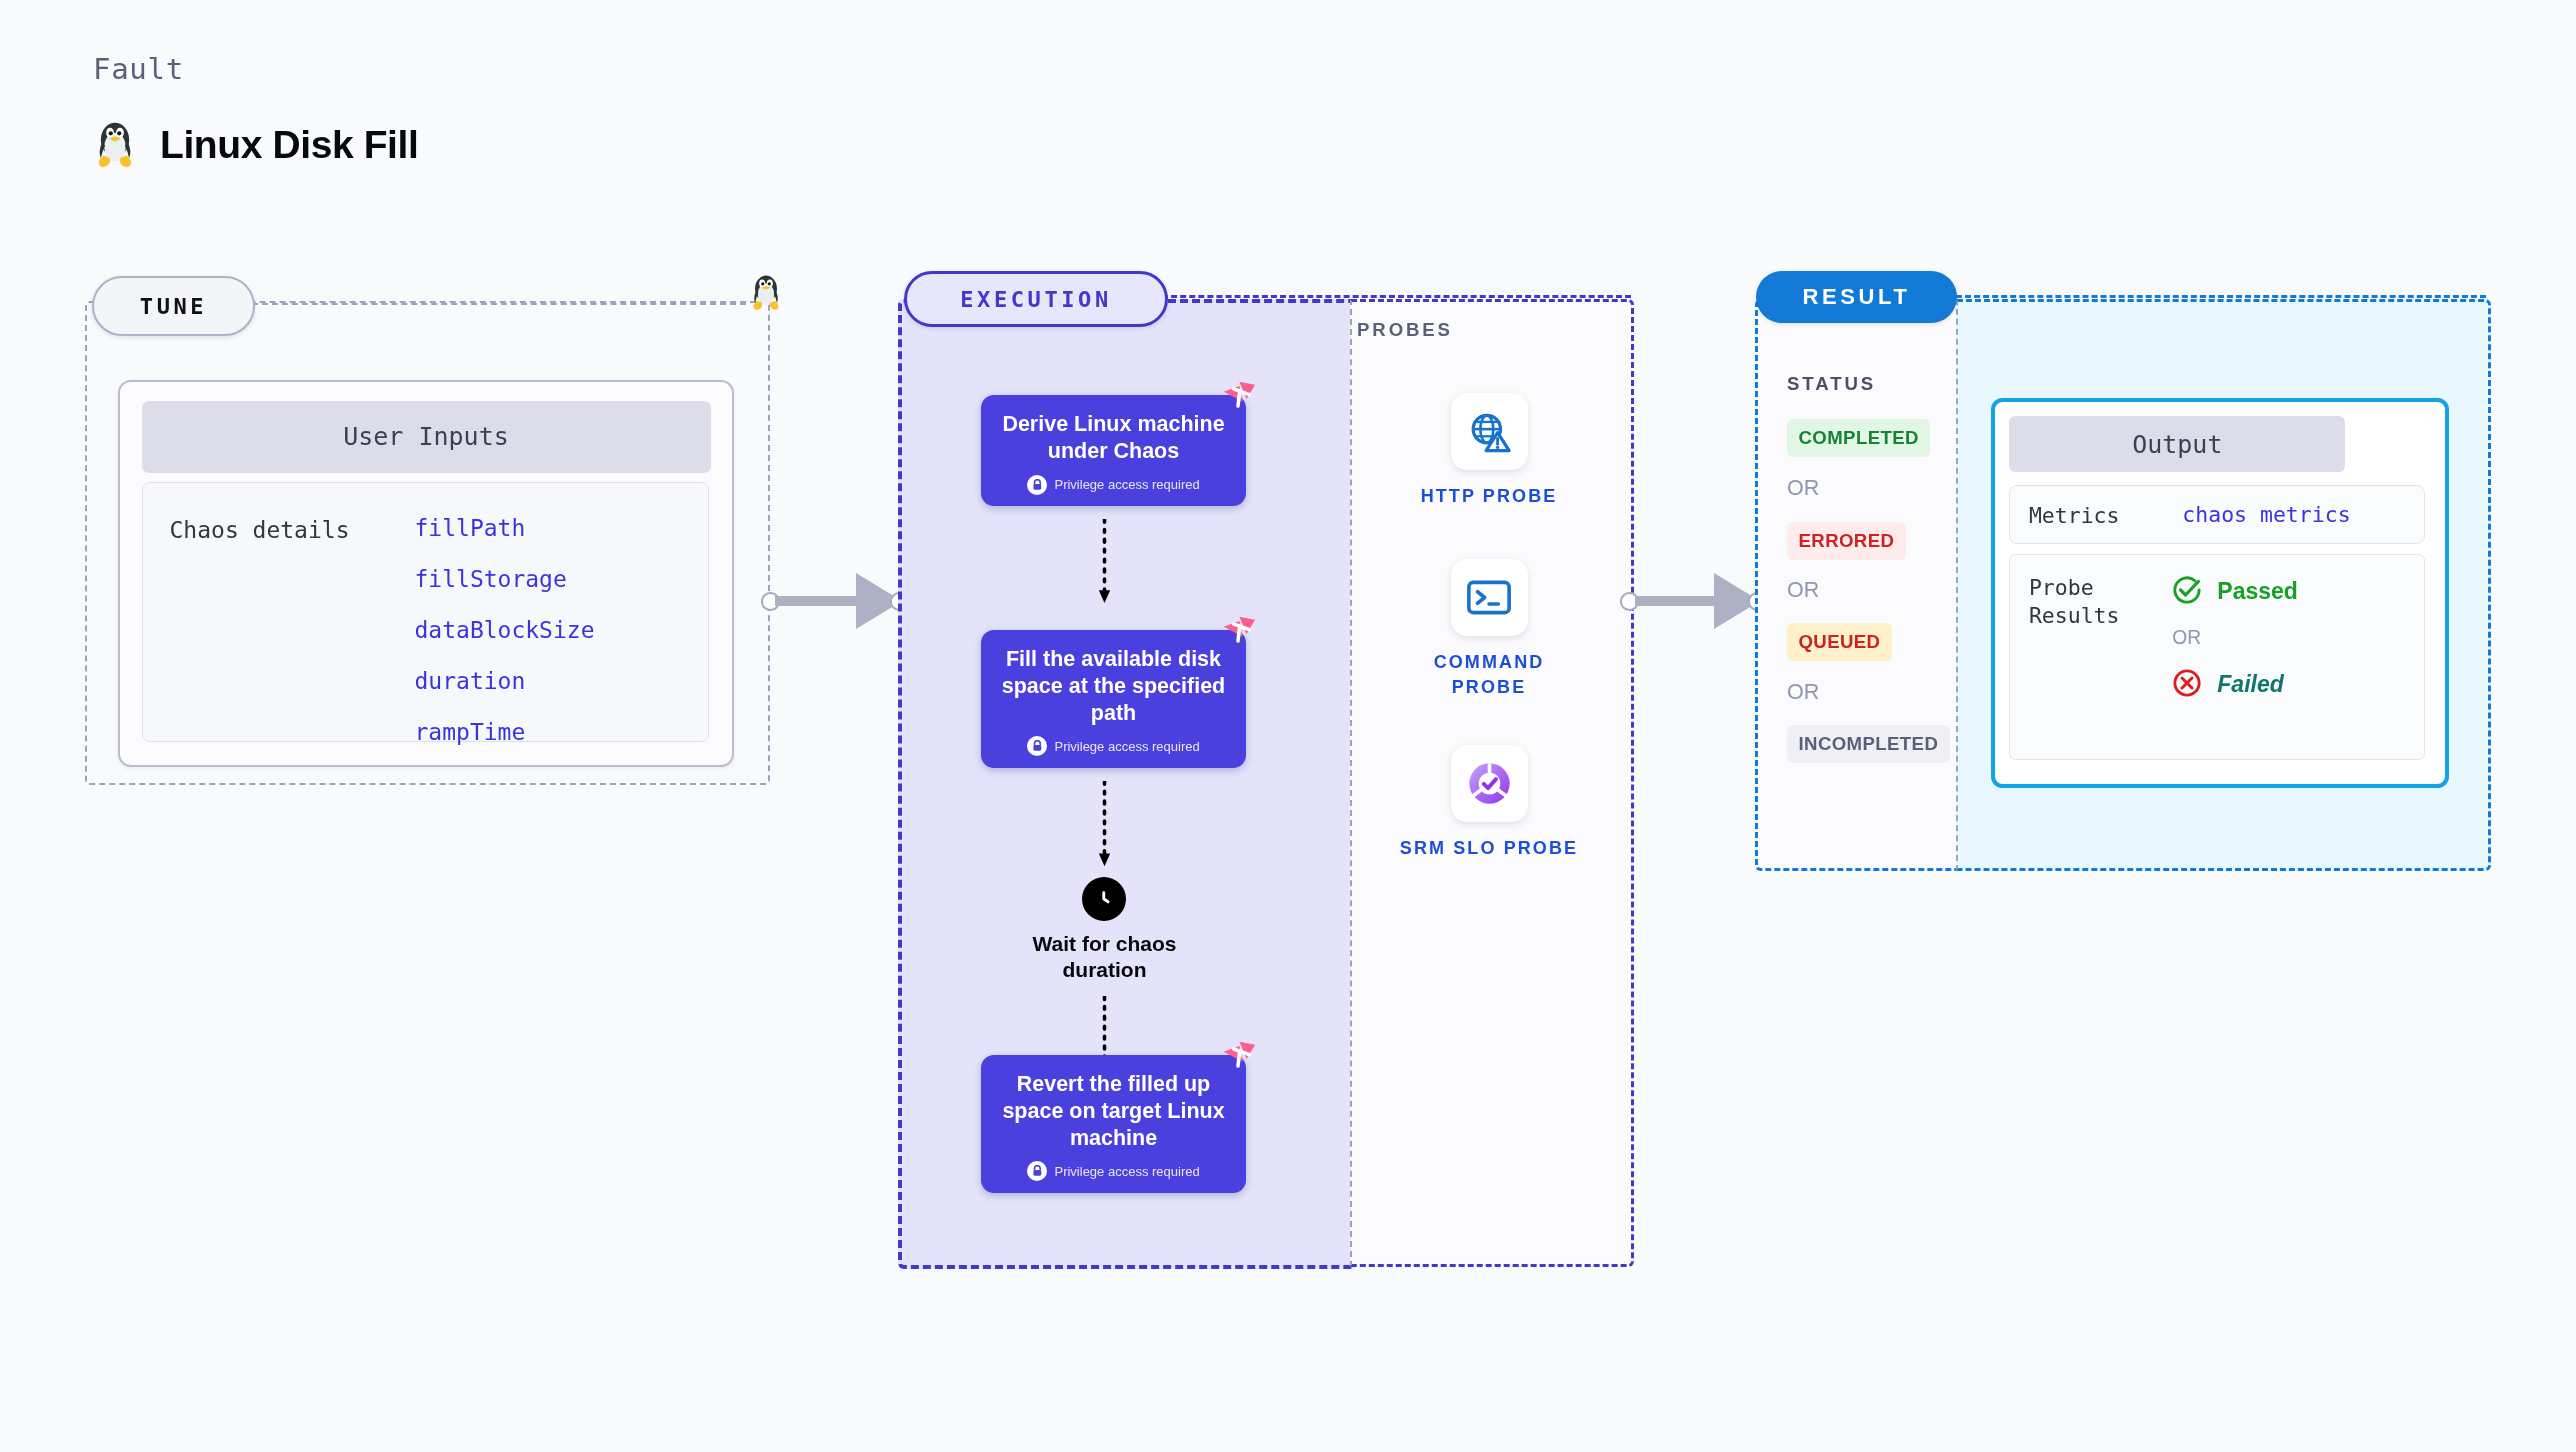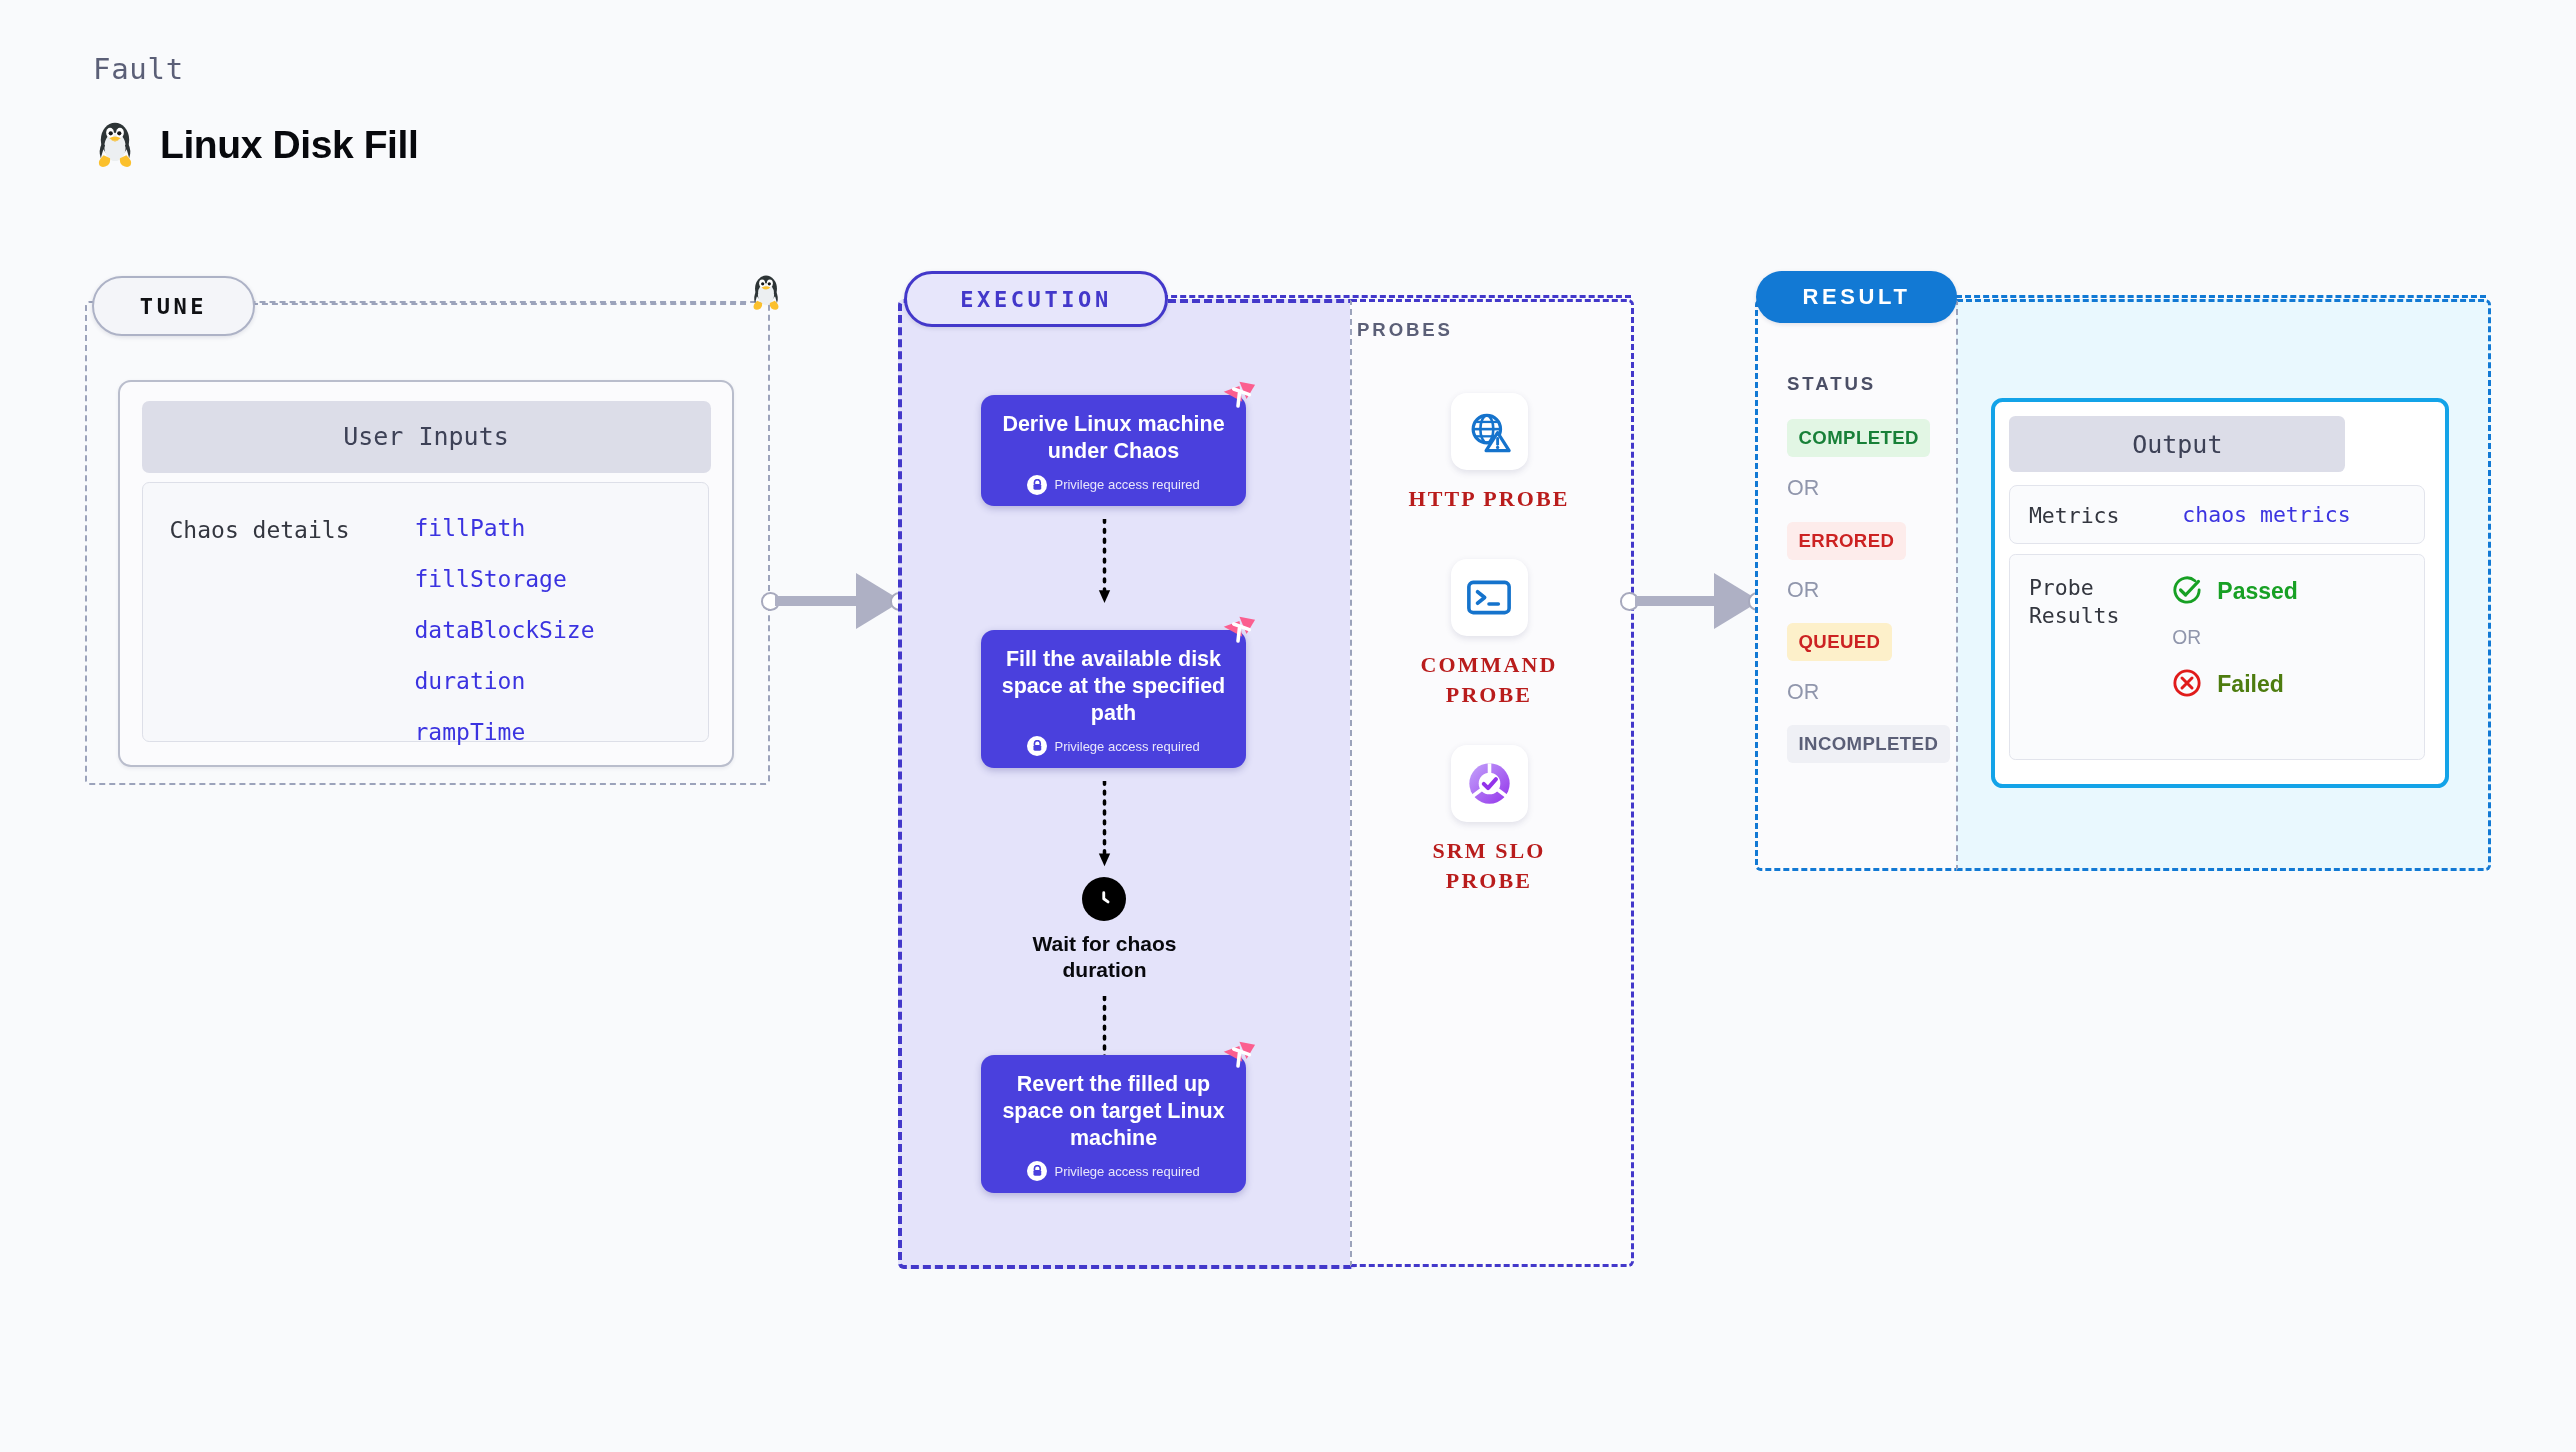--- a/index.html
+++ b/index.html
@@ -110,22 +110,22 @@
     color:#08090d;line-height:1.25;width:215px;
   }
 
   .probe-item{position:absolute;width:186px;text-align:center;}
   .probe-tile{
     width:77px;height:77px;margin:0 auto;background:#ffffff;border-radius:15.8px;
     box-shadow:0 2.1px 6.4px rgba(60,60,110,.13);
     display:flex;align-items:center;justify-content:center;
   }
   .probe-label{
-    margin-top:14.3px;font-size:22px;letter-spacing:2.1px;font-weight:bold;
-    color:#b91c1c;line-height:1.35;font-family:Liberation Serif, serif;
+    margin-top:14.3px;font-size:18px;letter-spacing:2.1px;font-weight:bold;
+    color:#1d4ed8;line-height:1.35;
   }
 
   
   #result-frame{
     left:1755px;top:299px;width:208px;height:566px;
     border:3.6px dashed #1279d4;border-right:2.1px dashed #9ca3bb;
     border-radius:5.7px 0 0 5.7px;background:#fbfbfd;
   }
   #result-pill{
     left:1756px;top:271px;width:201px;height:52px;
@@ -431,17 +431,17 @@
 
     <div class="or-text" style="left:162px;top:72px;font-size:19.3px;">OR</div>
 
     <div class="pf-row" style="left:162px;top:113px;">
       <span>
         <svg width="30" height="30" viewBox="0 0 42 42">
           <circle cx="21" cy="21" r="17" fill="none" stroke="#e01b1b" stroke-width="4"></circle>
           <path d="M14 14 L28 28 M28 14 L14 28" stroke="#e01b1b" stroke-width="4.2" stroke-linecap="round"></path>
         </svg>
       </span>
-      <span class="pf-text" style="color:#4d7c0f;">Failed</span>
+      <span class="pf-text" style="color:#0f766e;font-style:italic;">Failed</span>
     </div>
   </div>
 </div>
 
 
 </body></html>

